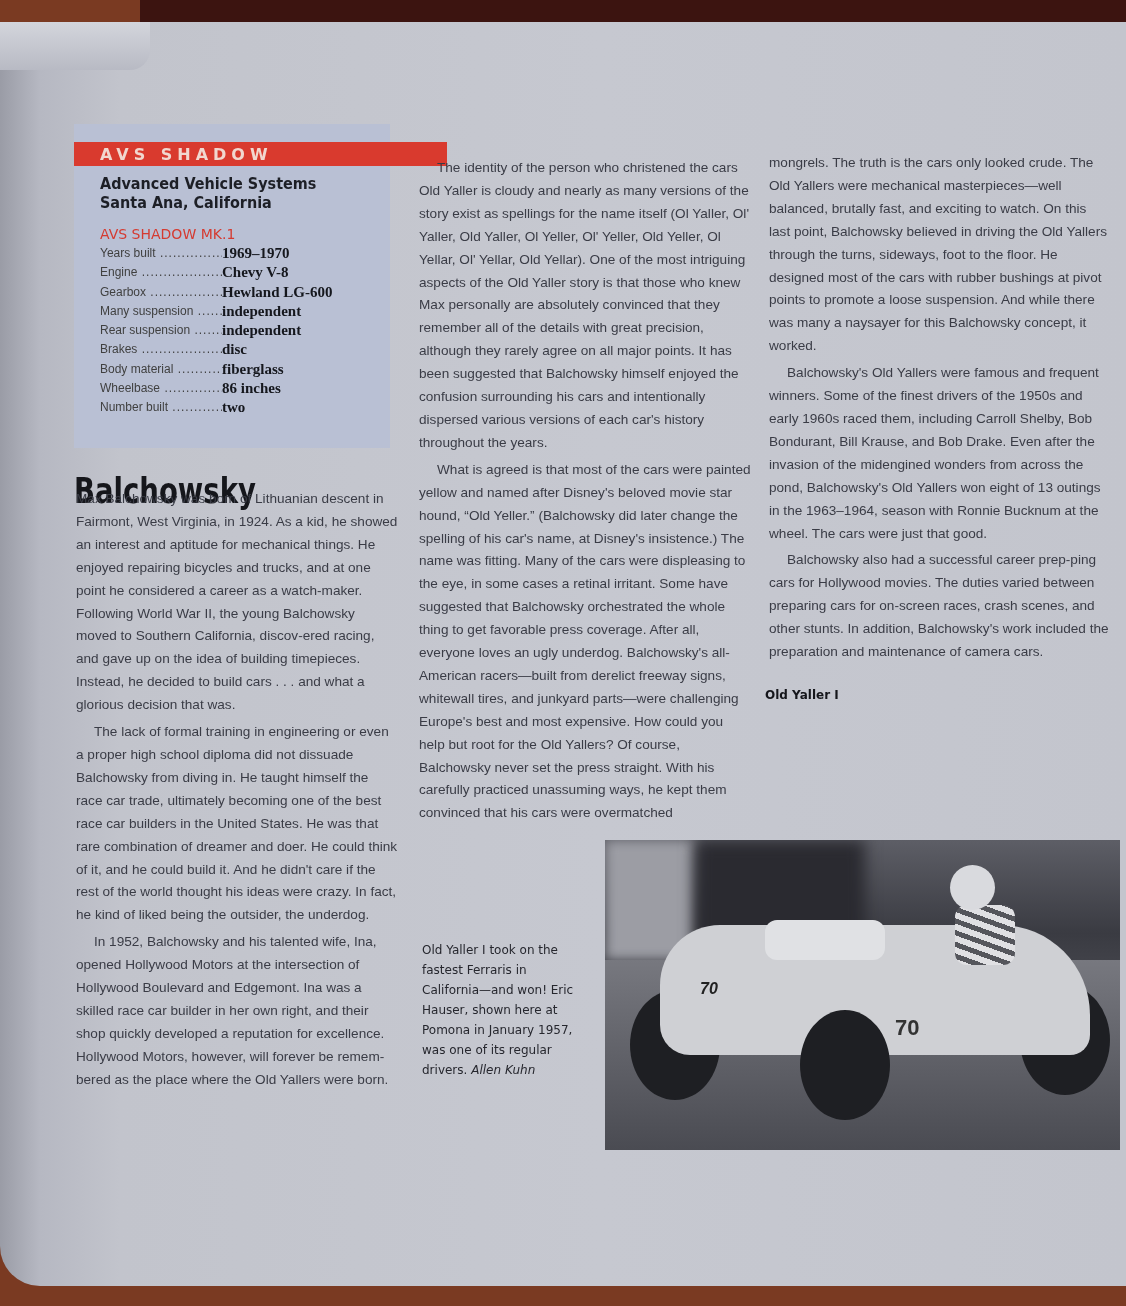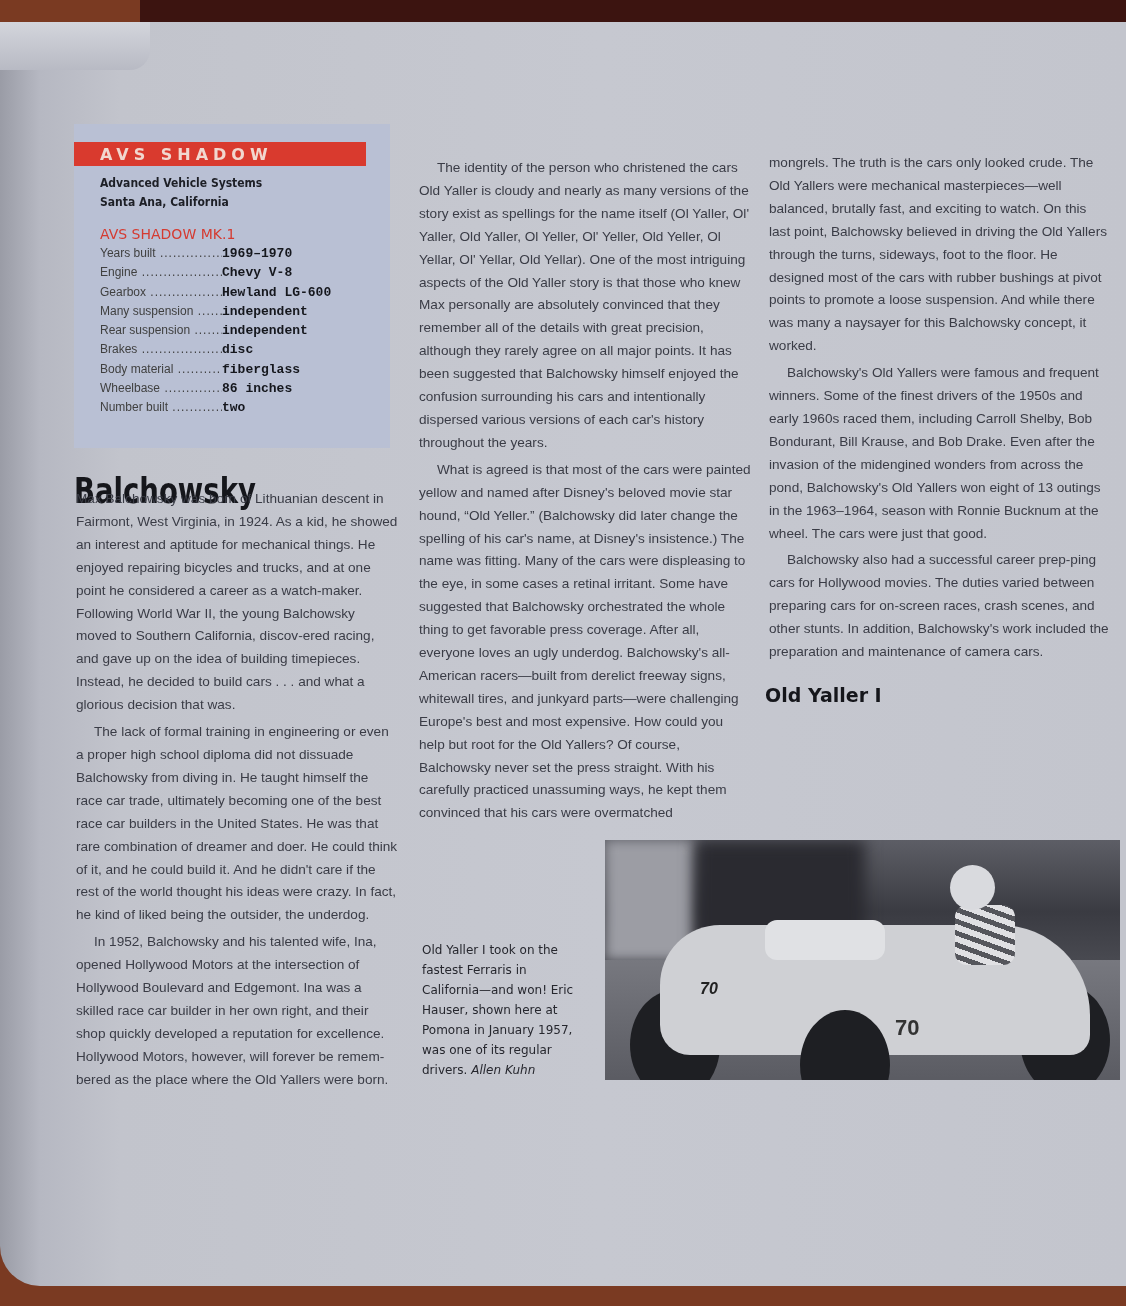--- a/index.html
+++ b/index.html
@@ -17,53 +17,53 @@
       position: absolute; left: 0; top: 0; width: 150px; height: 48px;
       background: linear-gradient(180deg,#d3d5dc,#b8bac4);
       border-radius: 0 0 20px 0;
     }
     .top-strip { position:absolute; left:140px; top:0; width:986px; height:24px; background:#3c1410; }
     .spec-box {
       position: absolute; left: 74px; top: 124px; width: 316px; height: 324px;
       background: #b9c0d4;
     }
     .spec-banner {
-      position: absolute; left: 0; top: 18px; width: 292px; height: 24px;
+      position: absolute; left: 0; top: 18px; width: 373px; height: 24px;
       background: #d93a2e;
       text-decoration: underline;
     }
     .spec-banner span {
       position:absolute; left: 26px; top: 3px; color: #f1d7cf; font-weight: bold;
       font-size: 16px; letter-spacing: 5px; font-family: "DejaVu Sans", sans-serif;
     }
-    .spec-maker { position:absolute; left:26px; top:50px; font-size:12px; font-weight:bold; color:#1d1f26; line-height:19px; font-family:"DejaVu Sans Condensed","DejaVu Sans",sans-serif; }
+    .spec-maker { position:absolute; left:26px; top:50px; font-size:16px; font-weight:bold; color:#1d1f26; line-height:19px; font-family:"DejaVu Sans Condensed","DejaVu Sans",sans-serif; }
     .spec-model { position:absolute; left:26px; top:102px; font-size:14px; font-weight:normal; color:#d53a30; font-family:"DejaVu Sans",sans-serif; }
     .spec-rows { position:absolute; left:26px; top:120px; width:280px; }
     .spec-row { display:flex; height:19.3px; font-size:12px; line-height:19px; }
     .spec-row .k { width:122px; color:#404040; white-space:nowrap; overflow:hidden; }
     .spec-row .k::after { content:" ...................................."; letter-spacing:1px; }
-    .spec-row .v { color:#15171d; font-weight:bold; font-family:Liberation Mono, monospace; font-size:13px; }
+    .spec-row .v { color:#15171d; font-weight:bold; font-family:Liberation Serif, serif; font-size:15px; }
     .heading {
       position:absolute; left:74px; top:470px; font-size:36px; font-weight:bold; color:#15161b;
       font-family:"DejaVu Sans Condensed","DejaVu Sans",sans-serif; transform: scaleX(0.85); transform-origin:left;
     }
     .col { position:absolute; font-size:13.6px; line-height:22.9px; color:#3a3c46; }
     .col p { margin:4px; text-indent: 18px; }
     .col p.noindent { text-indent:0; }
     .col1 { left:72px; top:484px; width:330px; }
     .col2 { left:415px; top:153px; width:340px; }
     .col3 { left:765px; top:148px; width:350px; }
-    .subhead { font-weight:bold; font-size:19px; color:#15161b; margin:20px 0 2px 0; font-family:"DejaVu Sans",sans-serif; }
+    .subhead { font-weight:bold; font-size:12px; color:#15161b; margin:20px 0 2px 0; font-family:"DejaVu Sans",sans-serif; }
     .caption {
       position:absolute; left:422px; top:940px; width:160px; font-size:12px; line-height:20px; color:#26272e;
       font-family:"DejaVu Sans",sans-serif;
     }
     .caption em { font-style: italic; }
     .photo {
-      position:absolute; left:605px; top:840px; width:515px; height:240px;
+      position:absolute; left:605px; top:840px; width:515px; height:310px;
       background: linear-gradient(180deg,#5d5e66 0%,#3a3b42 30%,#4c4d54 55%,#55565c 100%);
       overflow:hidden;
     }
     .photo .blur1 { position:absolute; left:0; top:0; width:90px; height:120px; background:#9c9da4; filter:blur(6px); }
     .photo .blur2 { position:absolute; left:90px; top:0; width:170px; height:110px; background:#2a2a30; filter:blur(8px); }
     .photo .track { position:absolute; left:0; top:120px; width:515px; height:190px; background:linear-gradient(180deg,#77787f,#4a4b52); }
     .photo .body { position:absolute; left:55px; top:85px; width:430px; height:130px; background:#cfd0d4; border-radius: 60px 90px 20px 30px; }
     .photo .hood { position:absolute; left:160px; top:80px; width:120px; height:40px; background:#e0e1e4; border-radius:12px; }
     .photo .wheel { position:absolute; width:90px; height:110px; background:#1e1f23; border-radius:50%; }
     .photo .w1 { left:25px; top:150px; } .photo .w2 { left:195px; top:170px; } .photo .w3 { left:415px; top:145px; }

